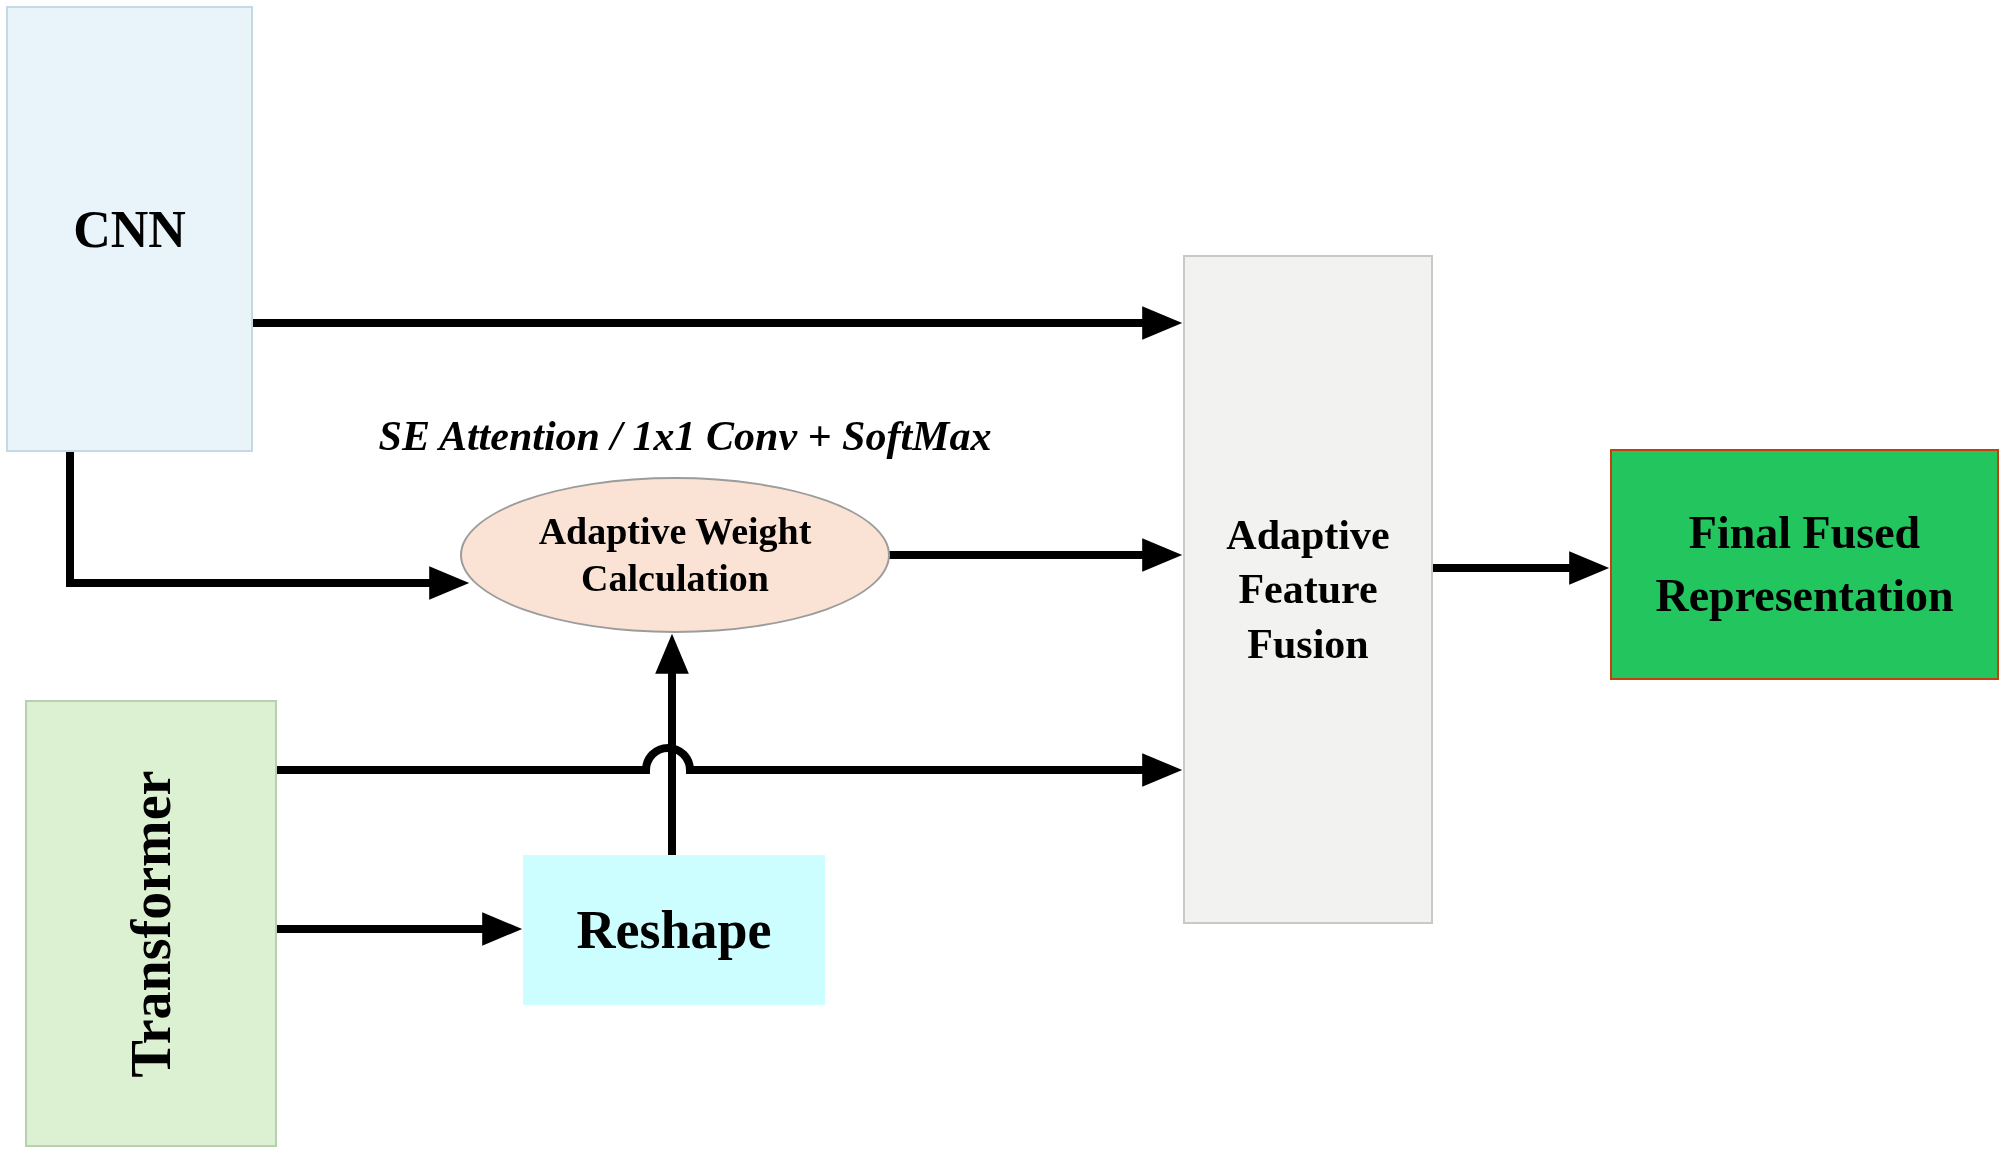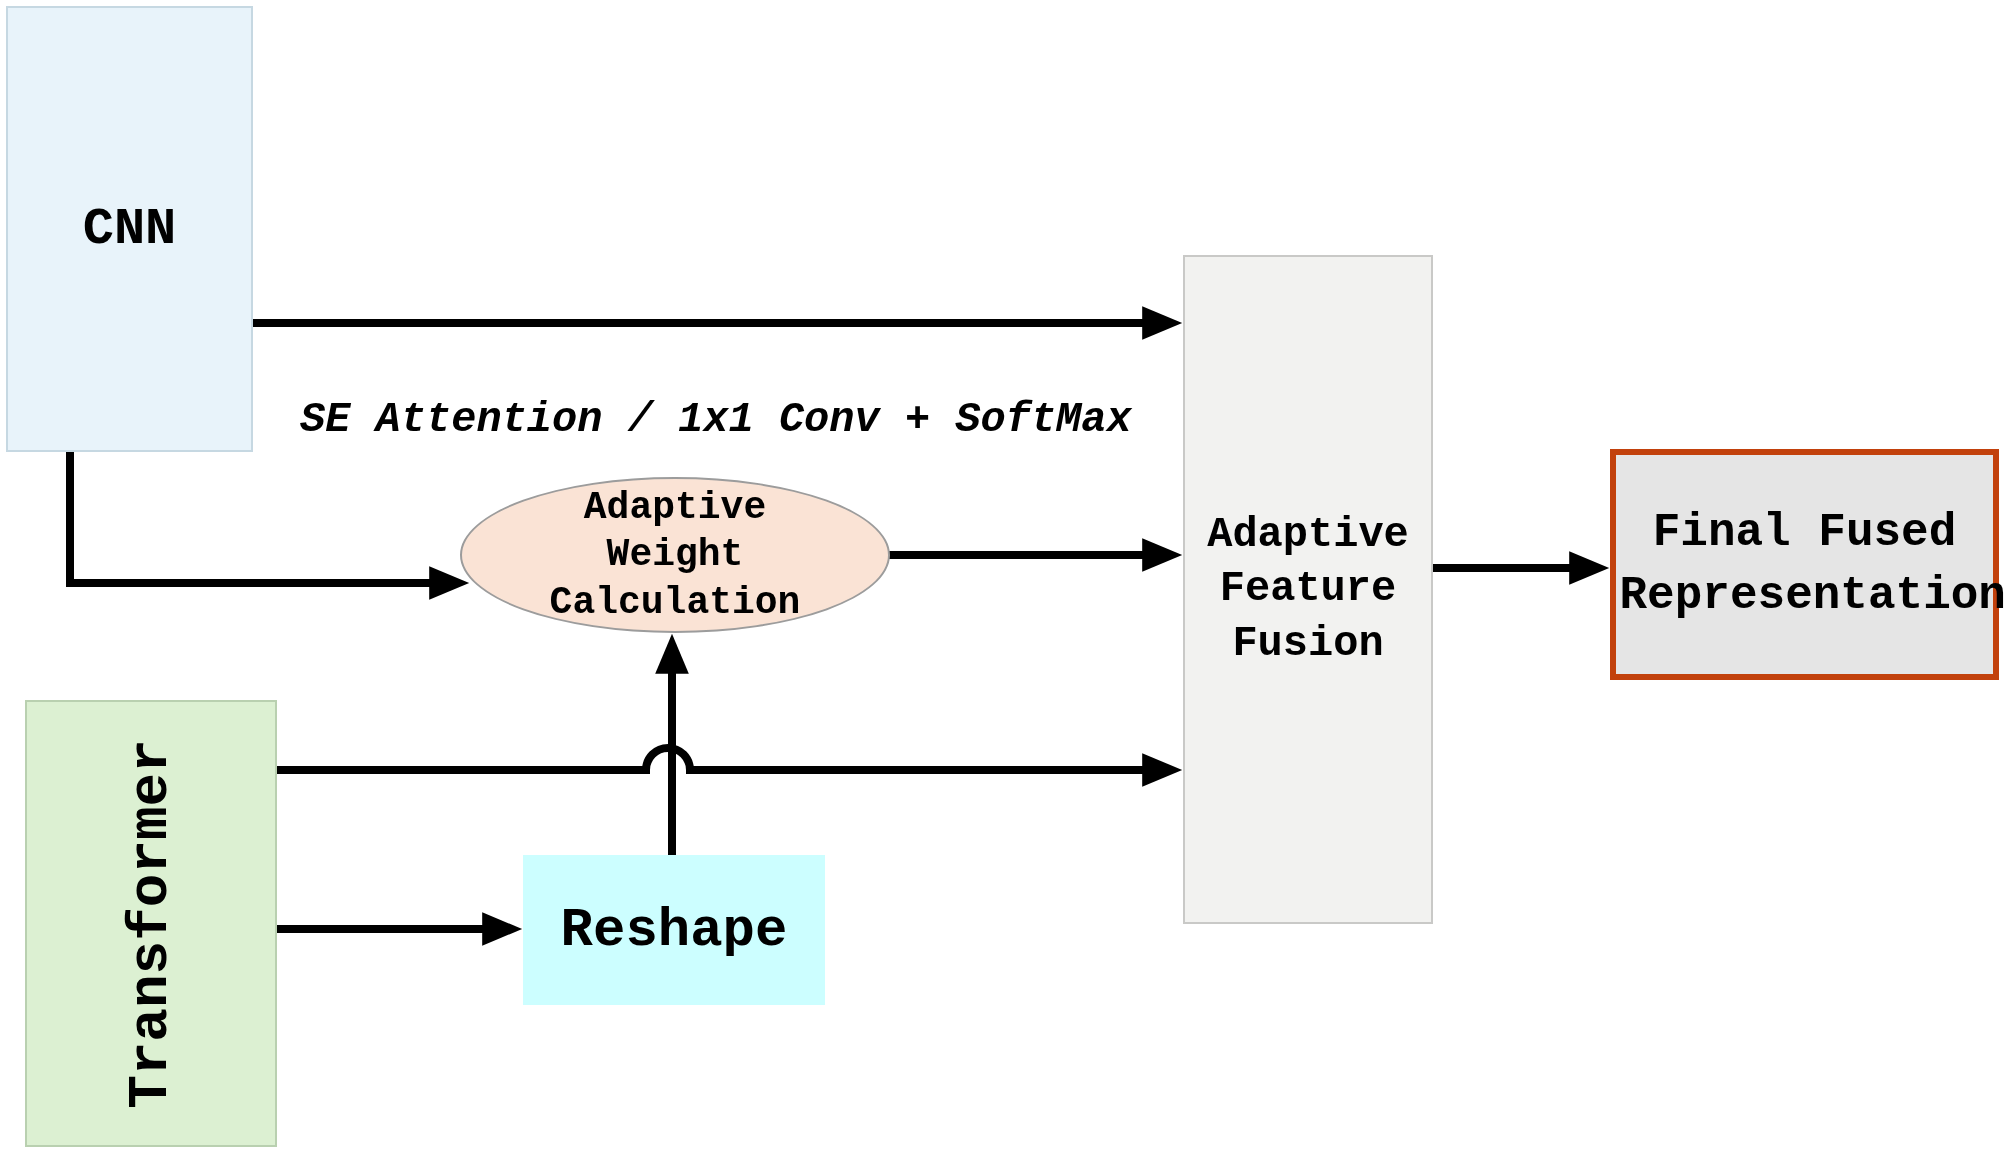--- a/index.html
+++ b/index.html
@@ -1,21 +1,21 @@
 <!DOCTYPE html>
 <html><head>
 <meta charset="utf-8">
 <style>
   html, body { margin: 0; padding: 0; background: #ffffff; }
   .canvas {
     position: relative;
     width: 2008px;
     height: 1155px;
     background: #ffffff;
-    font-family: Liberation Mono, monospace;
+    font-family: Liberation Serif, serif;
     color: #000000;
     overflow: hidden;
   }
   .layer-arrows {
     position: absolute;
     left: 0; top: 0;
     width: 2008px; height: 1155px;
   }
   .node {
     position: absolute;
@@ -59,29 +59,29 @@
   .node-fusion {
     left: 1183px; top: 255px; width: 250px; height: 669px;
     background: #F2F2F0;
     border: 2px solid #c9c9c7;
     font-size: 42px;
     line-height: 1.3;
   }
   .node-fusion .wrap { max-width: 220px; }
   .node-final {
     left: 1610px; top: 449px; width: 389px; height: 231px;
-    background: #e5e5e5;
-    border: 6px solid #c2410c;
+    background: #22c55e;
+    border: 2px solid #c2410c;
     font-size: 46px;
     line-height: 1.35;
   }
   .node-final .wrap { max-width: 370px; }
   .annotation {
     position: absolute;
-    left: 300px; top: 396px; width: 770px;
+    left: 300px; top: 412px; width: 770px;
     text-align: center;
     font-weight: bold;
     font-style: italic;
     font-size: 42px;
     white-space: nowrap;
   }
   .edge {
     stroke: #000000;
     stroke-width: 8;
     fill: none;

